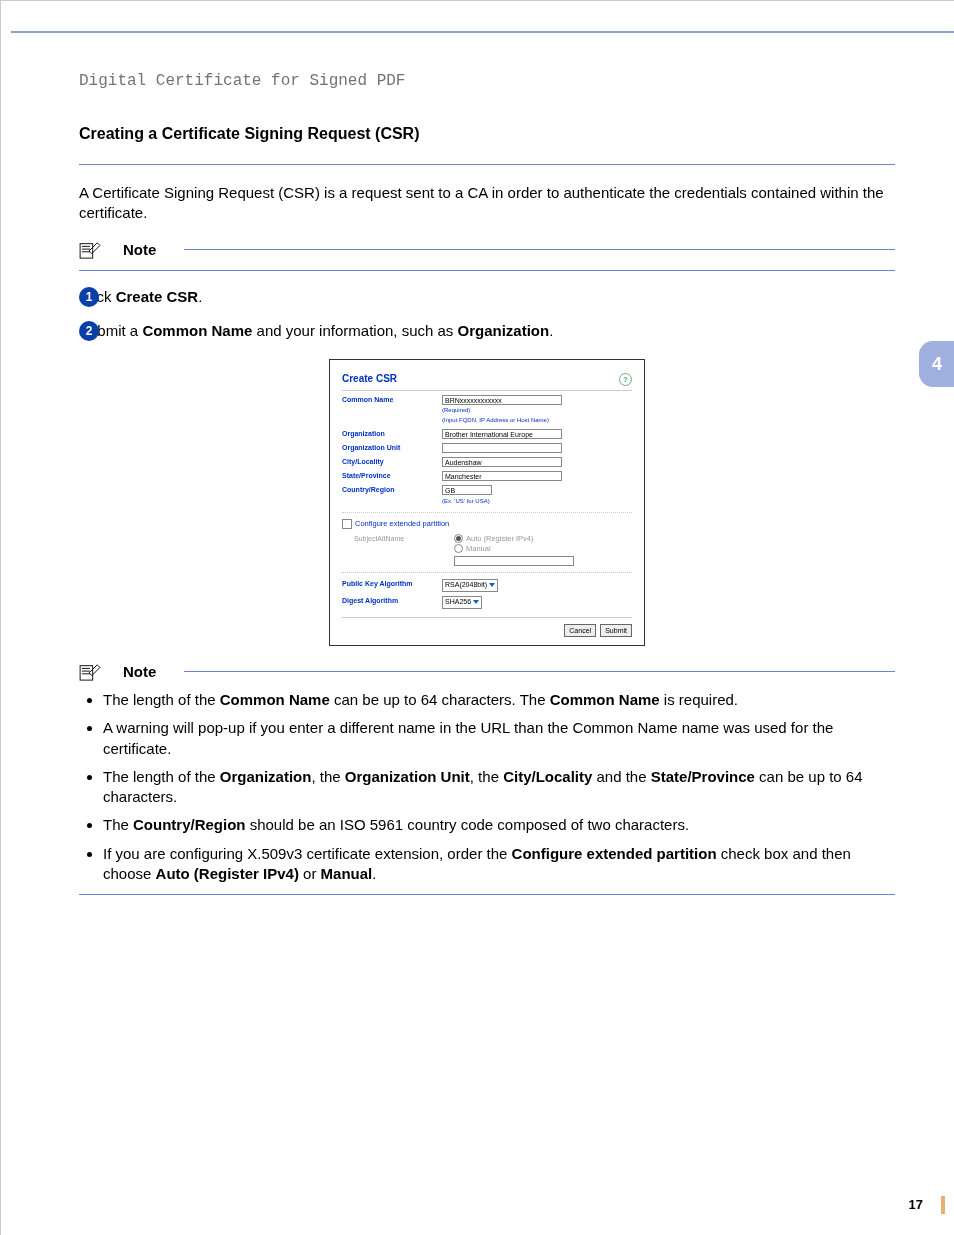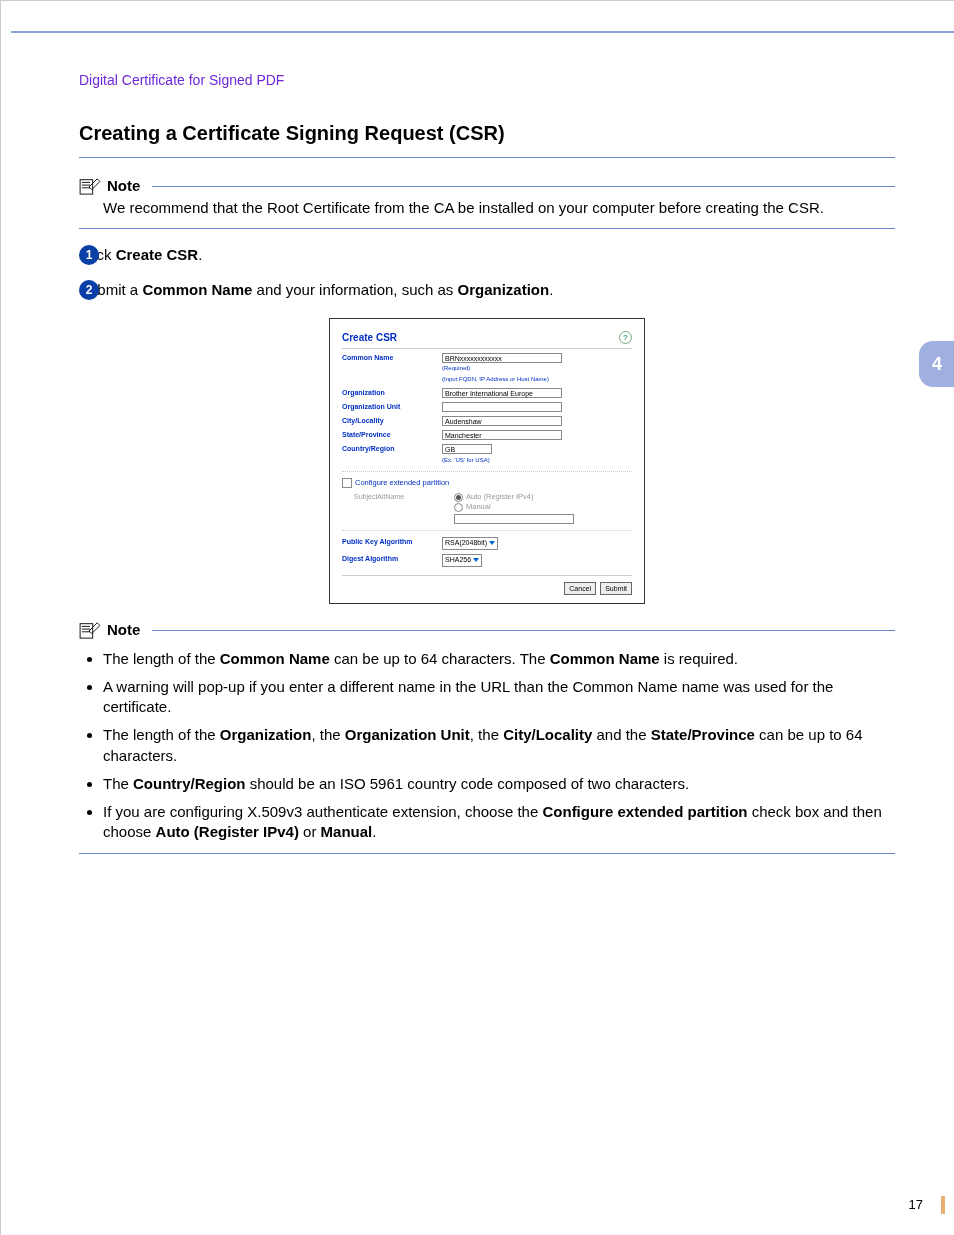--- a/index.html
+++ b/index.html
@@ -25,38 +25,39 @@
     top: 30px;
     height: 2px;
     background: #8aa0d8;
   }
   .content {
     padding: 60px 60px 40px 78px;
     font-size: 15px;
     line-height: 1.35;
   }
   .breadcrumb {
-    font-size: 14px;
-    color: #6d28d9;
+    font-size: 16px;
+    color: #737373;
     margin: 10px 0 30px 0;
+    font-family: Liberation Mono, monospace;
   }
   h1 {
-    font-size: 20px;
+    font-size: 16px;
     font-weight: bold;
     margin: 20px 0 18px 0;
     border-bottom: 1px solid #6b85c9;
-    padding-bottom: 10px;
+    padding-bottom: 20px;
   }
   p { margin: 8px 0 16px 0; }
   .note-block { margin: 14px 0 16px 0; }
   .note-head {
     font-weight: bold;
     display: flex;
     align-items: center;
-    gap: 6px;
+    gap: 22px;
     margin-bottom: 2px;
   }
   .note-head svg { width: 22px; height: 18px; flex-shrink: 0; }
   .note-rule {
     flex: 1;
     height: 0;
     border-top: 1px solid #6b85c9;
     margin-left: 6px;
   }
   .note-body { padding-left: 24px; }
@@ -200,21 +201,21 @@
     display: flex;
     align-items: center;
     justify-content: center;
     border-radius: 14px 0 0 14px;
     font-size: 18px;
   }
   .page-num {
     position: absolute;
     right: 32px;
     bottom: 24px;
-    font-weight: normal;
+    font-weight: bold;
     font-size: 13px;
   }
   .page-num-bar {
     position: absolute;
     right: 10px;
     bottom: 22px;
     width: 4px;
     height: 18px;
     background: #e8b070;
   }
@@ -224,34 +225,34 @@
 <body>
 
 <div class="page-outer">
   <div class="top-blue-rule"></div>
 
   <div class="content">
     <div class="breadcrumb">Digital Certificate for Signed PDF</div>
 
     <h1>Creating a Certificate Signing Request (CSR)</h1>
 
+    <p>A Certificate Signing Request (CSR) is a request sent to a CA in order to authenticate the credentials contained within the certificate.</p>
 
     <div class="note-block">
       <div class="note-head">
         <svg viewBox="0 0 24 20">
             <rect x="1" y="3" width="14" height="16" fill="none" stroke="#000"></rect>
             <line x1="3" y1="6" x2="12" y2="6" stroke="#000"></line>
             <line x1="3" y1="9" x2="12" y2="9" stroke="#000"></line>
             <line x1="3" y1="12" x2="12" y2="12" stroke="#000"></line>
             <path d="M20 2 L23 5 L14 14 L11 11 Z" fill="none" stroke="#000"></path>
           </svg>
         <span>Note</span>
         <span class="note-rule"></span>
       </div>
-      <div class="note-body">We recommend that the Root Certificate from the CA be installed on your computer before creating the CSR.</div>
       <div class="note-bottom-rule"></div>
     </div>
 
     <ol class="steps">
       <li>
         <span>Click </span><b>Create CSR</b><span>.</span>
       </li>
       <li>
         <span>Submit a </span><b>Common Name</b><span> and your information, such as </span><b>Organization</b><span>.</span><br>
 
@@ -346,21 +347,21 @@
             <path d="M20 2 L23 5 L14 14 L11 11 Z" fill="none" stroke="#000"></path>
           </svg>
         <span>Note</span>
         <span class="note-rule"></span>
       </div>
       <ul class="bullets">
         <li><span>The length of the </span><b>Common Name</b><span> can be up to 64 characters. The </span><b>Common Name</b><span> is required.</span></li>
         <li>A warning will pop-up if you enter a different name in the URL than the Common Name name was used for the certificate.</li>
         <li><span>The length of the </span><b>Organization</b><span>, the </span><b>Organization Unit</b><span>, the </span><b>City/Locality</b><span> and the </span><b>State/Province</b><span> can be up to 64 characters.</span></li>
         <li><span>The </span><b>Country/Region</b><span> should be an ISO 5961 country code composed of two characters.</span></li>
-        <li><span>If you are configuring X.509v3 authenticate extension, choose the </span><b>Configure extended partition</b><span> check box and then choose </span><b>Auto (Register IPv4)</b><span> or </span><b>Manual</b><span>.</span></li>
+        <li><span>If you are configuring X.509v3 certificate extension, order the </span><b>Configure extended partition</b><span> check box and then choose </span><b>Auto (Register IPv4)</b><span> or </span><b>Manual</b><span>.</span></li>
       </ul>
       <div class="note-bottom-rule"></div>
     </div>
   </div>
 
   <div class="side-tab">4</div>
   <div class="page-num">17</div>
   <div class="page-num-bar"></div>
 </div>
 

